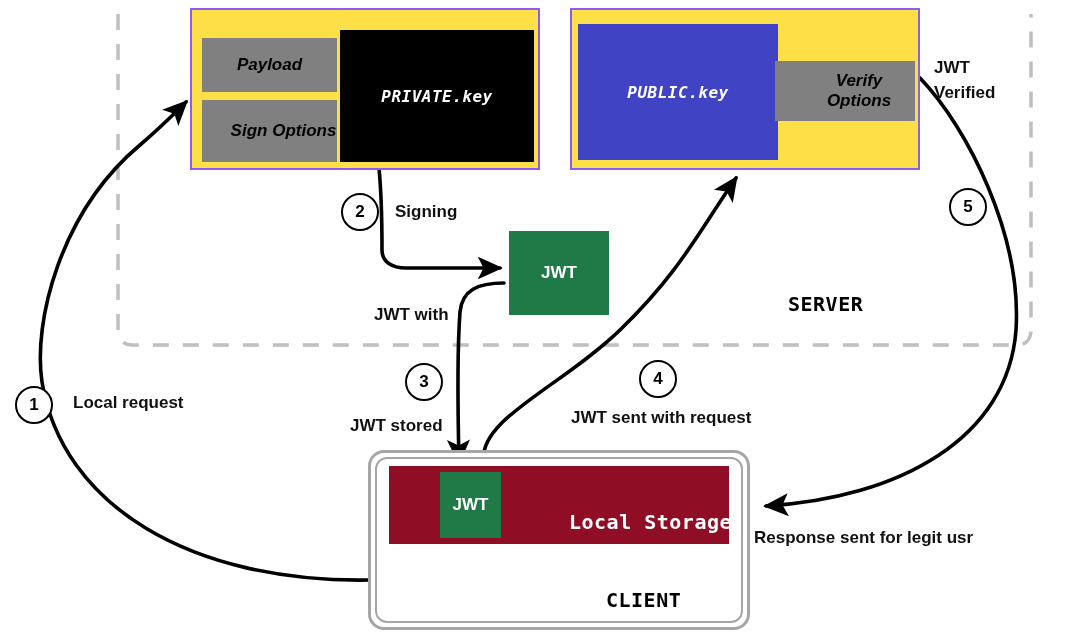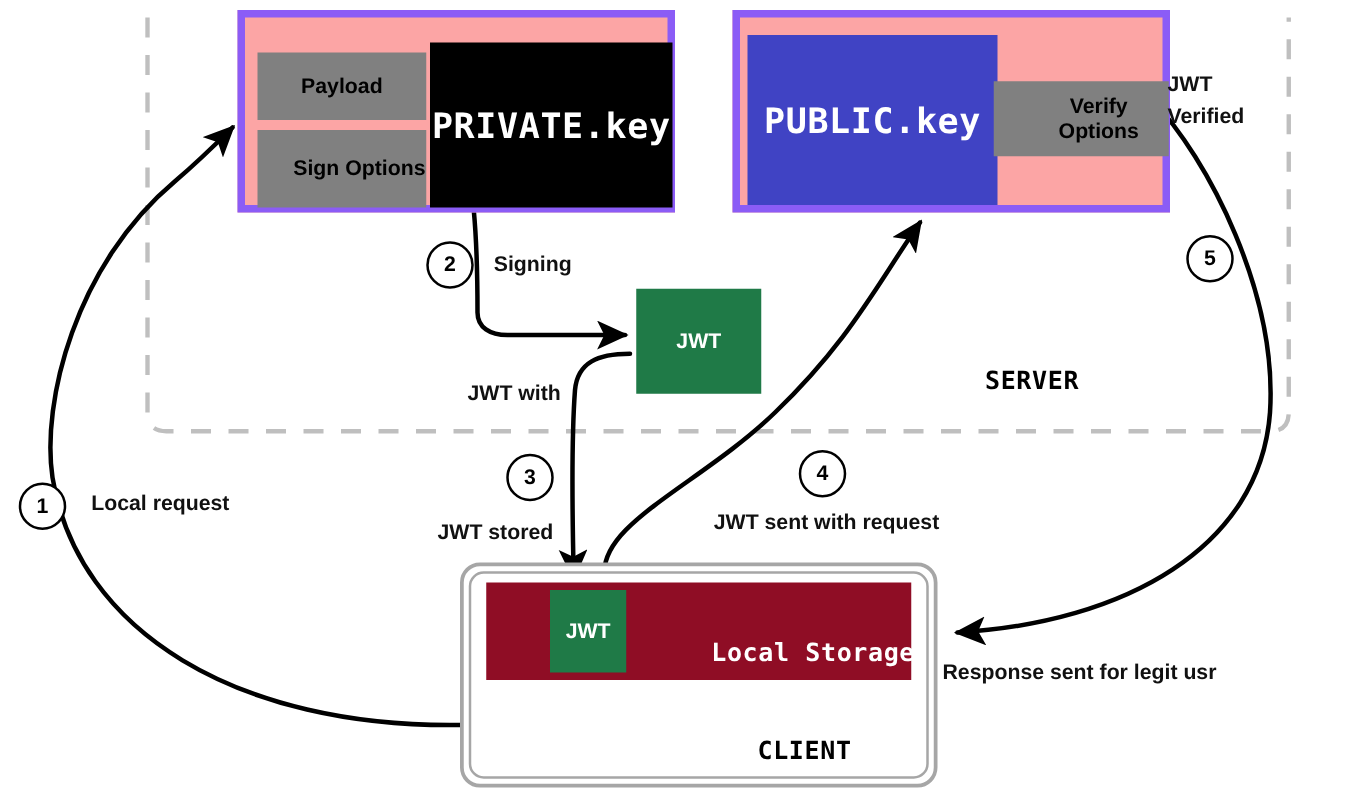--- a/index.html
+++ b/index.html
@@ -18,23 +18,24 @@
   #svg-layer {
     position: absolute;
     left: 0; top: 0;
     width: 1080px;
     height: 640px;
   }
 
   
   .panel {
     position: absolute;
-    background: #fca5a5;
-    border: 6px solid #8b5cf6;
-    box-sizing: border-box;
+    background: #fde047;
+    border: 2px solid #8b5cf6;
+    box-sizing: border-box;
+    font-style: italic;
   }
   .grey-chip {
     position: absolute;
     background: #808080;
     color: #000000;
     display: flex;
     align-items: center;
     justify-content: center;
     text-align: center;
     font-weight: bold;
@@ -43,21 +44,21 @@
     box-sizing: border-box;
   }
   .key-box {
     position: absolute;
     display: flex;
     align-items: center;
     justify-content: center;
     color: #ffffff;
     font-family: "DejaVu Sans Mono", "Liberation Mono", monospace;
     font-weight: bold;
-    font-size: 28px;
+    font-size: 16px;
     letter-spacing: 0.5px;
     box-sizing: border-box;
   }
   .jwt-box {
     position: absolute;
     background: #1f7a47;
     color: #ffffff;
     display: flex;
     align-items: center;
     justify-content: center;
@@ -152,21 +153,21 @@
       <span>Payload</span>
     </div>
     <div class="grey-chip" style="left:10px; top:90px; width:135px; height:62px;">
       <span style="white-space:pre-line;margin-left:28px;">Sign Options</span>
     </div>
     <div class="key-box" style="left:148px; top:20px; width:194px; height:132px; background:#000000;">
       <span>PRIVATE.key</span>
     </div>
   </div>
 
-  <div class="panel" id="verify-panel" style="left:570px; top:8px; width:350px; height:162px;margin-left:16px;">
+  <div class="panel" id="verify-panel" style="left:570px; top:8px; width:350px; height:162px;">
     <div class="key-box" style="left:6px; top:14px; width:200px; height:136px; background:#4043c4;">
       <span>PUBLIC.key</span>
     </div>
     <div class="grey-chip" style="left:203px; top:51px; width:140px; height:60px;padding-left:28px;">
       <span style="white-space:pre-line;">Verify Options</span>
     </div>
   </div>
 
   <div class="jwt-box" style="left:509px; top:231px; width:100px; height:84px;">
     <span>JWT</span>

